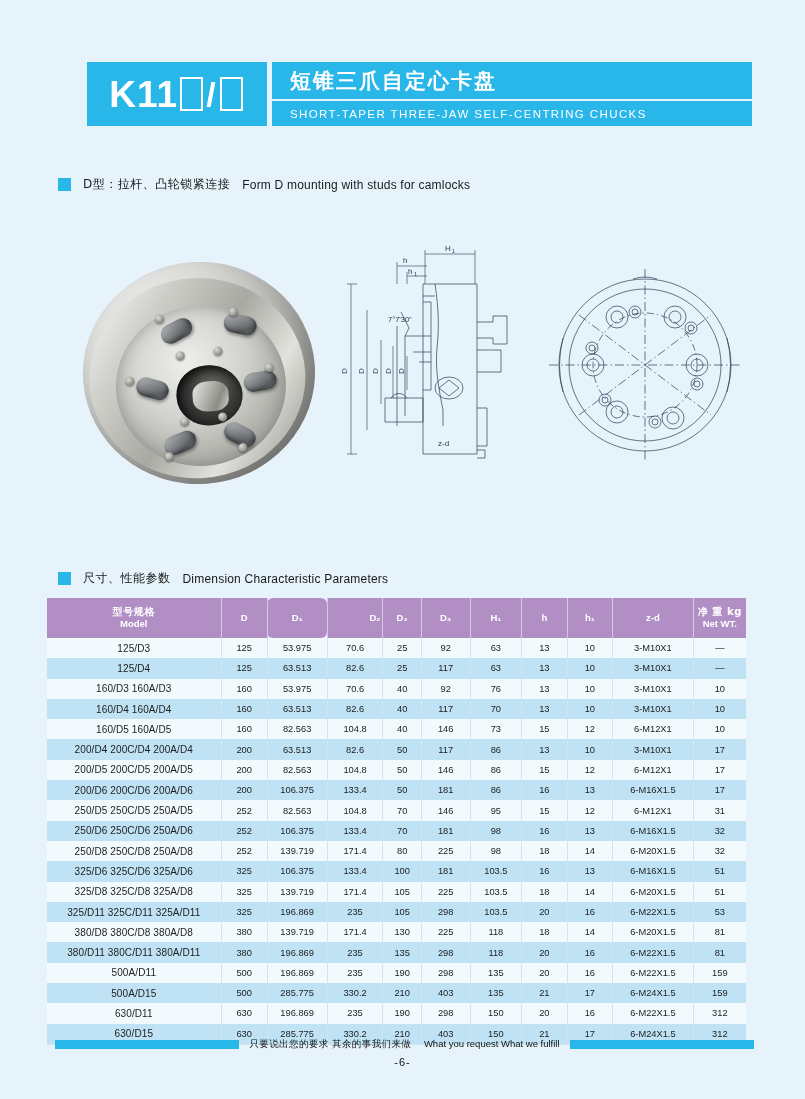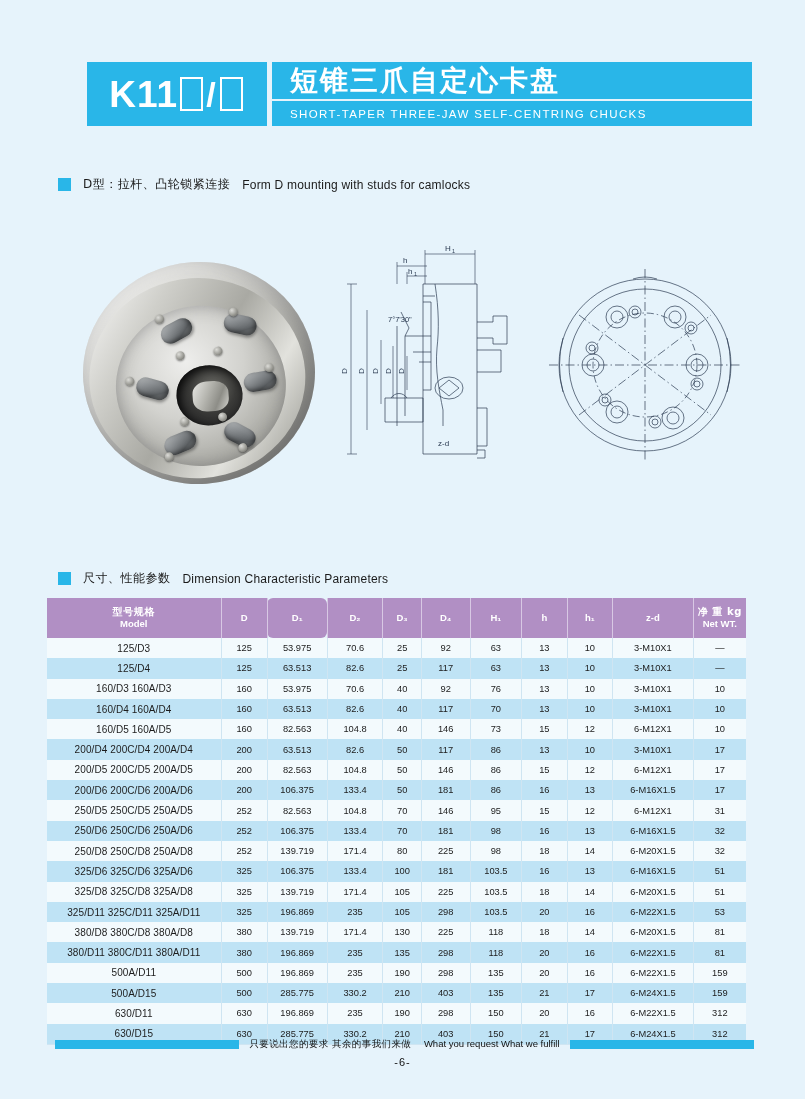--- a/index.html
+++ b/index.html
@@ -55,21 +55,21 @@
   .header-titles {
     flex: 1;
     margin-left: 5px;
     display: flex;
     flex-direction: column;
   }
   .header-cn {
     background: #29b6e8;
     height: 37px;
     color: #ffffff;
-    font-size: 28px;
+    font-size: 21px;
     font-weight: bold;
     display: flex;
     align-items: center;
     padding-left: 18px;
     letter-spacing: 2px;
     font-family: "DejaVu Sans", sans-serif;
   }
   .header-en {
     background: #29b6e8;
     flex: 1;
@@ -459,21 +459,21 @@
           <th style="width: 175px;">
             <span class="cn-h">型号规格</span>
             <span class="en-h">Model</span>
           </th>
           <th style="width: 45px;">
             <span class="en-h">D</span>
           </th>
           <th style="width: 58px; border-radius: 6px;">
             <span class="en-h">D₁</span>
           </th>
-          <th style="width: 55px;">
+          <th style="width: 55px; text-align: right;">
             <span class="en-h">D₂</span>
           </th>
           <th style="width: 36px;">
             <span class="en-h">D₃</span>
           </th>
           <th style="width: 48px;">
             <span class="en-h">D₄</span>
           </th>
           <th style="width: 50px;">
             <span class="en-h">H₁</span>

